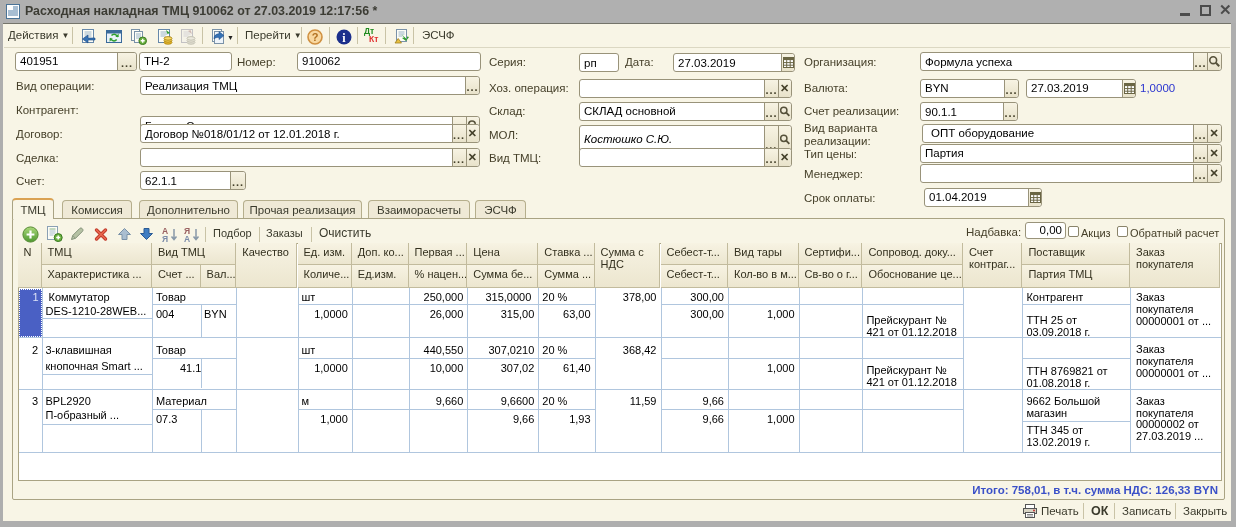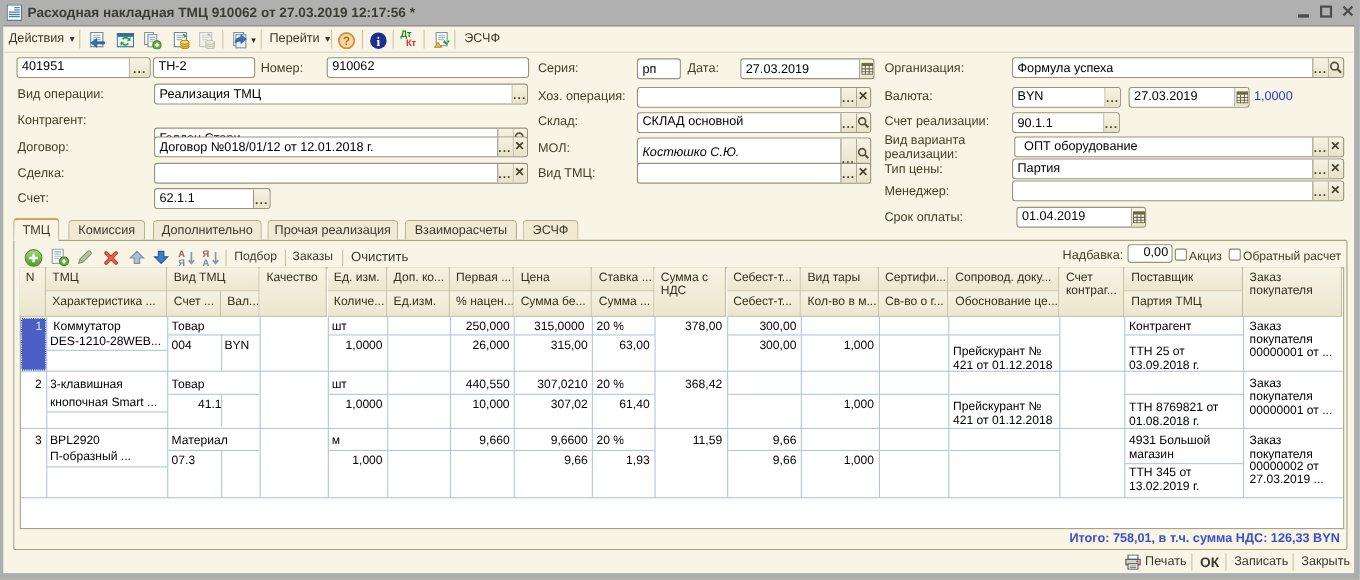--- a/index.html
+++ b/index.html
@@ -498,21 +498,21 @@
 <div class="num" style="left:297.5px;top:412.5px;width:50.30000000000001px;">1,000</div>
 <div class="num" style="left:408.6px;top:394.5px;width:54.69999999999999px;">9,660</div>
 <div class="num" style="left:467.3px;top:394.5px;width:66.99999999999994px;">9,6600</div>
 <div class="num" style="left:467.3px;top:412.5px;width:66.99999999999994px;">9,66</div>
 <div class="cell" style="left:542.3px;top:394.5px;">20 %</div>
 <div class="num" style="left:538.3px;top:412.5px;width:52.30000000000007px;">1,93</div>
 <div class="num" style="left:594.6px;top:394.5px;width:61.89999999999998px;">11,59</div>
 <div class="num" style="left:660.5px;top:394.5px;width:63.5px;">9,66</div>
 <div class="num" style="left:660.5px;top:412.5px;width:63.5px;">9,66</div>
 <div class="num" style="left:728px;top:412.5px;width:66.5px;">1,000</div>
-<div class="cell" style="left:1026.4px;top:394.5px;">4931 Большой</div>
+<div class="cell" style="left:1026.4px;top:394.5px;">9662 Большой</div>
 <div class="cell" style="left:1026.4px;top:406.5px;">магазин</div>
 <div class="cell" style="left:1026.4px;top:424px;">ТТН 345 от</div>
 <div class="cell" style="left:1026.4px;top:436px;">13.02.2019 г.</div>
 <div class="cell" style="left:1136px;top:394.5px;">Заказ</div>
 <div class="cell" style="left:1136px;top:406.5px;">покупателя</div>
 <div class="cell" style="left:1136px;top:418px;">00000002 от</div>
 <div class="cell" style="left:1136px;top:430px;">27.03.2019 ...</div>
 <div style="left:0px;top:484px;width:1218px;text-align:right;font-size:11.5px;font-weight:bold;color:#3a50c8;">Итого: 758,01, в т.ч. сумма НДС: 126,33 BYN</div>
 <div style="left:1022px;top:504px;">
     <svg width="16" height="14" viewBox="0 0 16 14">

